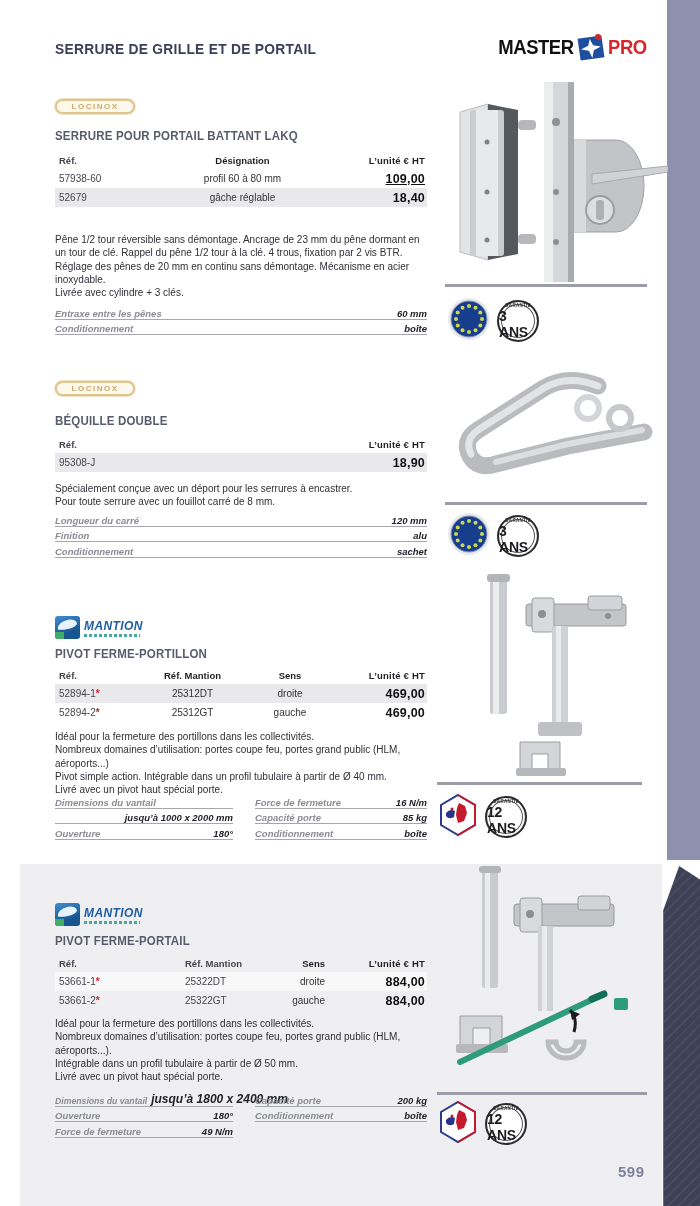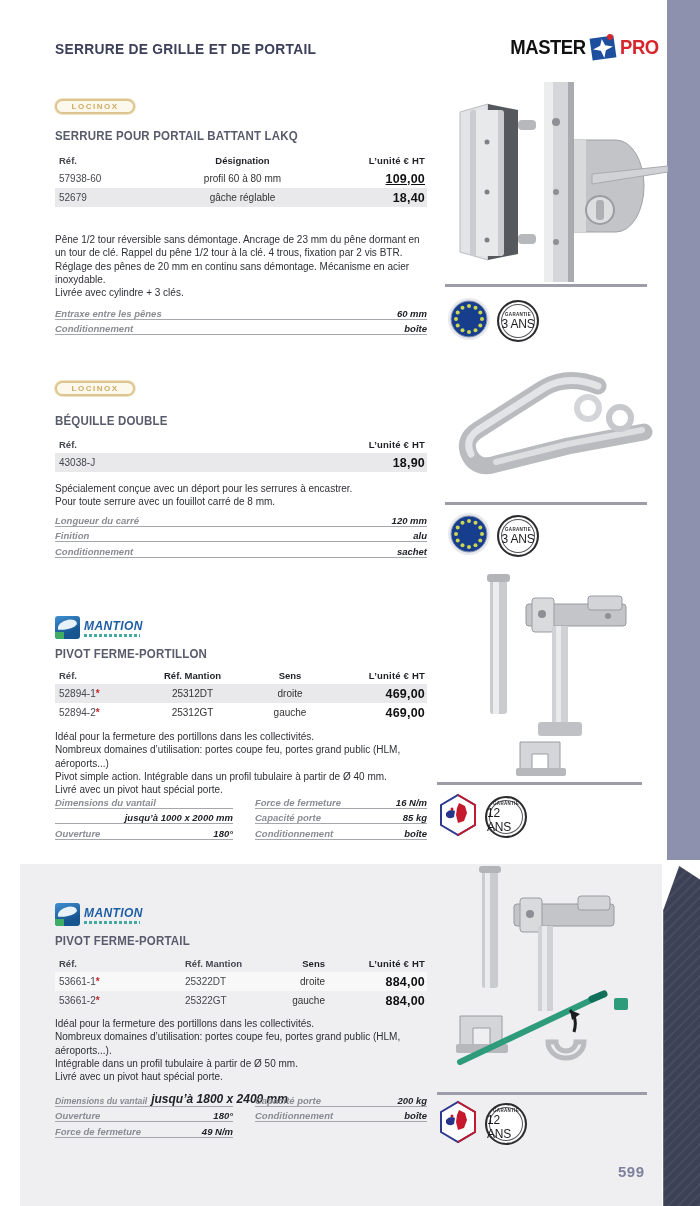--- a/index.html
+++ b/index.html
@@ -64,38 +64,38 @@
   .spec-value { font-weight:bold; color:#212329; }
   .spec-gap { gap:4px; }
 
   
   .badge-row { display:flex; align-items:center; gap:6px; }
   .divider { height:3px; background:#9c9da8; }
   .garantie { width:42px; height:42px; border-radius:50%; background:#fff; border:2px solid #2b2b2e;
     box-shadow:inset 0 0 0 2px #fff, inset 0 0 0 3px #55555a;
     display:flex; flex-direction:column; align-items:center; justify-content:center; }
   .garantie .g1 { font-size:4.5px; font-weight:bold; color:#2b2b2e; letter-spacing:.3px; }
-  .garantie .g2 { font-size:12px; font-weight:normal; color:#1c1c1f; letter-spacing:-.2px; }
+  .garantie .g2 { font-size:14px; font-weight:bold; color:#1c1c1f; letter-spacing:-.2px; }
 
   
   .photo svg { display:block; }
 
   .page-num { font-size:15px; font-weight:bold; color:#7d819c; letter-spacing:.5px; }
 </style>
 </head>
 <body>
 
 <div class="page">
 
   <div class="side-bar"></div>
   <div class="bottom-card"></div>
   <div class="dark-corner"></div>
 
   <div class="abs page-title" style="left:55px; top:40px;">SERRURE DE GRILLE ET DE PORTAIL</div>
-  <div class="abs masterpro" style="left:500px; top:33px;">
+  <div class="abs masterpro" style="left:488px; top:33px;">
     <span class="mp-master">MASTER</span>
     <span style="display:inline-block; width:30px; height:28px;">
       <svg width="30" height="28" viewBox="0 0 30 28">
         <rect x="3" y="4" width="24" height="22" fill="#1d4f9e" transform="rotate(-8 15 15)"></rect>
         <circle cx="22" cy="4" r="3" fill="#d6252b"></circle>
         <path d="M15 6 L17.5 12.5 L25 15 L17.5 17.5 L15 25 L12.5 17.5 L5 15 L12.5 12.5 Z" fill="#ffffff" transform="rotate(-8 15 15)"></path>
       </svg>
     </span>
     <span class="mp-pro">PRO</span>
   </div>
@@ -196,21 +196,21 @@
     <span>LOCINOX</span>
   </div>
   <div class="abs sec-heading" style="left:55px; top:414px;">BÉQUILLE DOUBLE</div>
 
   <div class="abs ptable" style="left:55px; top:436px; width:372px;">
     <div class="trow thead">
       <span class="c-ref" style="flex:1;">Réf.</span>
       <span class="c-price" style="width:92px;">L’unité € HT</span>
     </div>
     <div class="trow shade">
-      <span class="c-ref" style="flex:1;">43038-J</span>
+      <span class="c-ref" style="flex:1;">95308-J</span>
       <span class="c-price" style="width:92px;">18,90</span>
     </div>
   </div>
 
   <div class="abs desc" style="left:55px; top:482px; width:372px;">
     <div>Spécialement conçue avec un déport pour les serrures à encastrer.</div>
     <div>Pour toute serrure avec un fouillot carré de 8 mm.</div>
   </div>
 
   <div class="abs" style="left:55px; top:511px; width:372px;">

